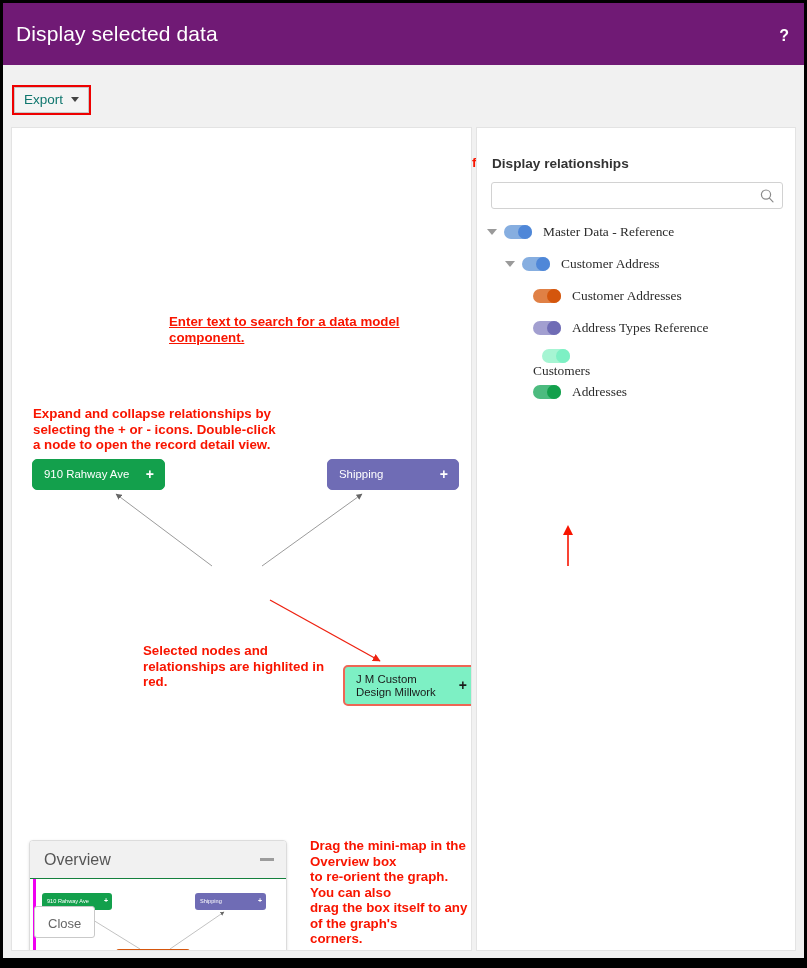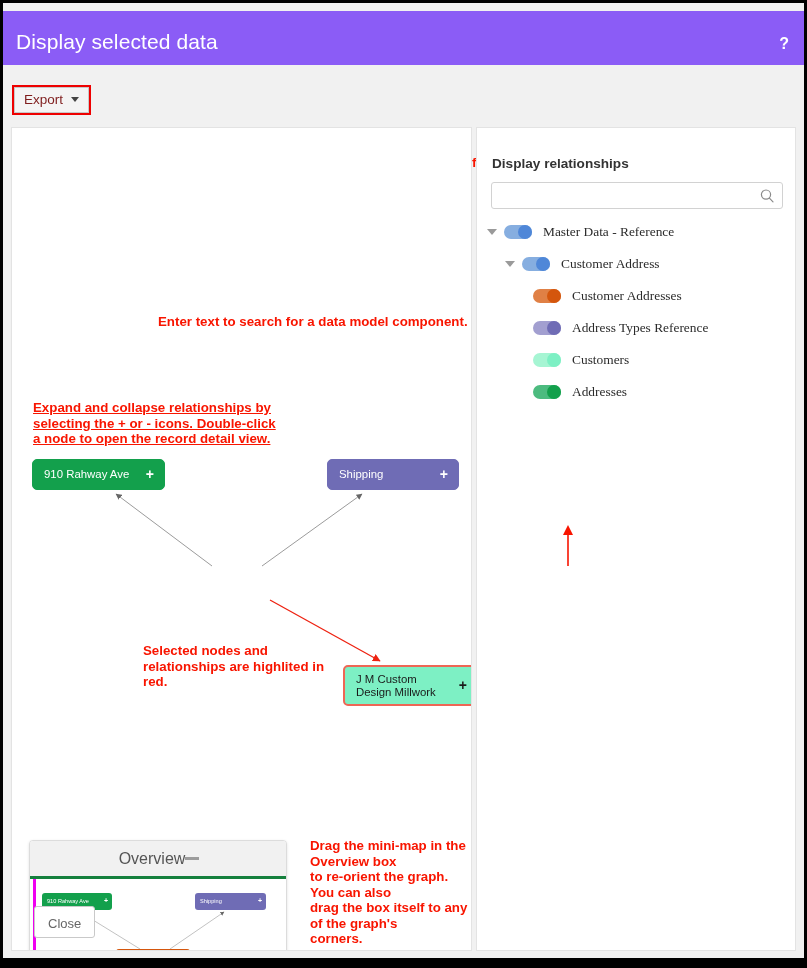--- a/index.html
+++ b/index.html
@@ -17,23 +17,23 @@
   #frame {
     position: absolute;
     left: 3px; top: 3px;
     width: 801px; height: 955px;
     background: #f1f1f1;
     overflow: hidden;
   }
 
   
   #header {
-    position: absolute; left: 0; top: 8px;
+    position: absolute; left: 0; top: 0;
     width: 801px; height: 62px;
-    background: #8b5cf6;
+    background: #701a75;
   }
   #header-title {
     position: absolute; left: 13px; top: 19px;
     font-size: 21px; color: #ffffff;
     letter-spacing: .1px;
     white-space: nowrap;
   }
   #header-help {
     position: absolute; right: 15px; top: 24px;
     font-size: 16px; color: #ffffff; font-weight: bold;
@@ -49,21 +49,21 @@
   #export-hl {
     position: absolute; left: 9px; top: 20px;
     border: 2px solid #ee0000;
     padding: 0; background: transparent;
   }
   #export-btn {
     display: flex; align-items: center; gap: 8px;
     background: #f4f4f4;
     border: 1px solid #c8c8c8;
     padding: 4px 9px 5px 9px;
-    font-size: 13.5px; color: #7f1d1d;
+    font-size: 13.5px; color: #0f766e;
     cursor: pointer;
     white-space: nowrap;
   }
   .caret-down {
     width: 0; height: 0;
     border-left: 4.5px solid transparent;
     border-right: 4.5px solid transparent;
     border-top: 5.5px solid #444;
     display: inline-block;
   }
@@ -182,22 +182,22 @@
     position: absolute; left: 17px; top: 712px;
     width: 258px; height: 183px;
     background: #fff;
     border: 1px solid #dcdcdc;
     border-radius: 4px;
     box-shadow: 0 1px 3px rgba(0,0,0,.12);
     overflow: hidden;
   }
   #overview-header {
     height: 38px; background: #f1f1f1;
-    border-bottom: 3px solid #15803d;
-    display: flex; align-items: center; justify-content: center;
+    border-bottom: 1px solid #15803d;
+    display: flex; align-items: center; justify-content: space-between;
     padding: 0 12px 0 14px;
   }
   #overview-title { font-size: 16px; color: #555; }
   #overview-min {
     width: 14px; height: 3px; background: #9c9c9c; cursor: pointer;
   }
   #minimap {
     position: relative; width: 100%; height: 144px; background: #fff;
   }
   #viewport-line {
@@ -208,22 +208,22 @@
     position: absolute; border-radius: 3px;
     display: flex; align-items: center; justify-content: space-between;
     padding: 0 4px 0 5px;
     font-size: 5.6px; line-height: 6.4px;
     cursor: pointer;
   }
   .mini-node .plus { font-size: 7px; font-weight: bold; margin-left: 4px; }
 
   #ann-minimap { left: 298px; top: 710px; }
   #ann-selected { left: 131px; top: 515px; }
-  #ann-expand { left: 21px; top: 272px; text-decoration: underline; }
-  #ann-search { left: 146px; top: 186px; }
+  #ann-expand { left: 21px; top: 278px; }
+  #ann-search { left: 157px; top: 186px; text-decoration: underline; }
 
   #close-btn {
     position: absolute; left: 31px; top: 903px;
     background: #ffffff;
     border: 1px solid #c9c9c9;
     border-radius: 3px;
     padding: 9px 13px 6px 13px;
     font-size: 13px; color: #666;
     cursor: pointer;
     font-family: "Liberation Sans", sans-serif;
@@ -385,21 +385,21 @@
               <span class="knob" style="background: rgb(212, 86, 13);"></span>
             </span>
             <span class="tree-label">Customer Addresses</span>
           </div>
           <div class="tree-row" style="left: 56px; top: 189px;">
             <span class="toggle" style="background: rgb(162, 159, 208);">
               <span class="knob" style="background: rgb(111, 108, 181);"></span>
             </span>
             <span class="tree-label">Address Types Reference</span>
           </div>
-          <div class="tree-row" style="left: 56px; top: 221px;">
+          <div class="tree-row" style="left: 56px; top: 221px; flex-direction: column;">
             <span class="toggle" style="background: rgb(166, 245, 211);">
               <span class="knob" style="background: rgb(125, 240, 196);"></span>
             </span>
             <span class="tree-label">Customers</span>
           </div>
           <div class="tree-row" style="left: 56px; top: 253px;">
             <span class="toggle" style="background: rgb(76, 187, 127);">
               <span class="knob" style="background: rgb(19, 160, 76);"></span>
             </span>
             <span class="tree-label">Addresses</span>

